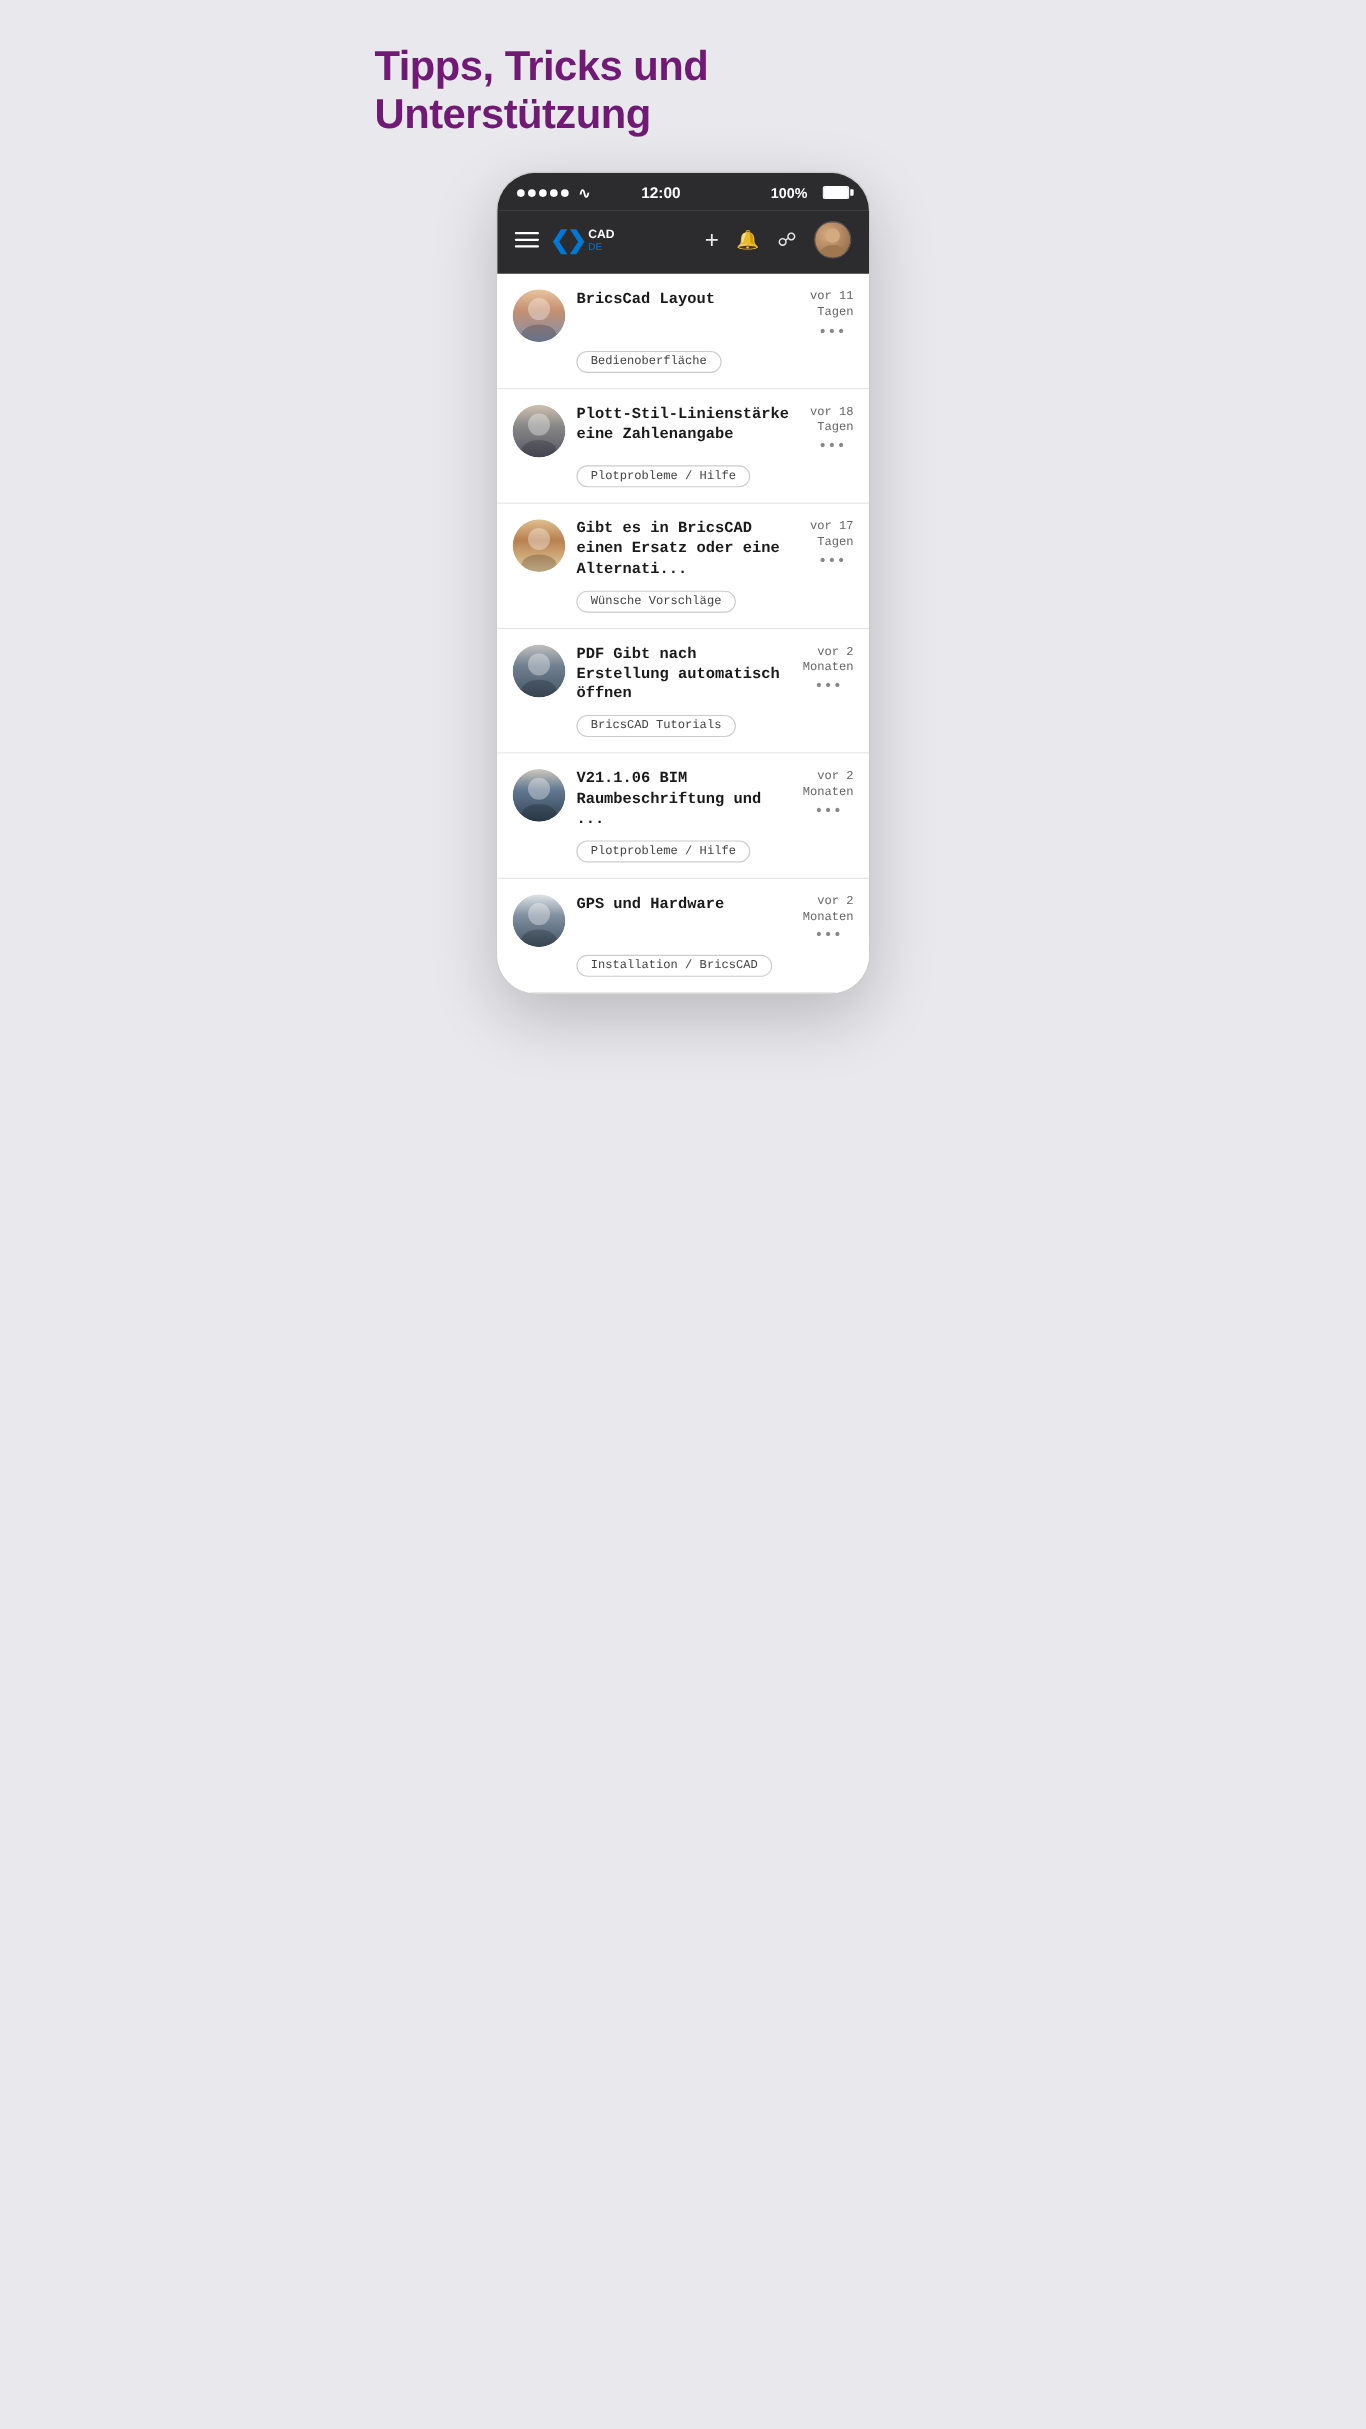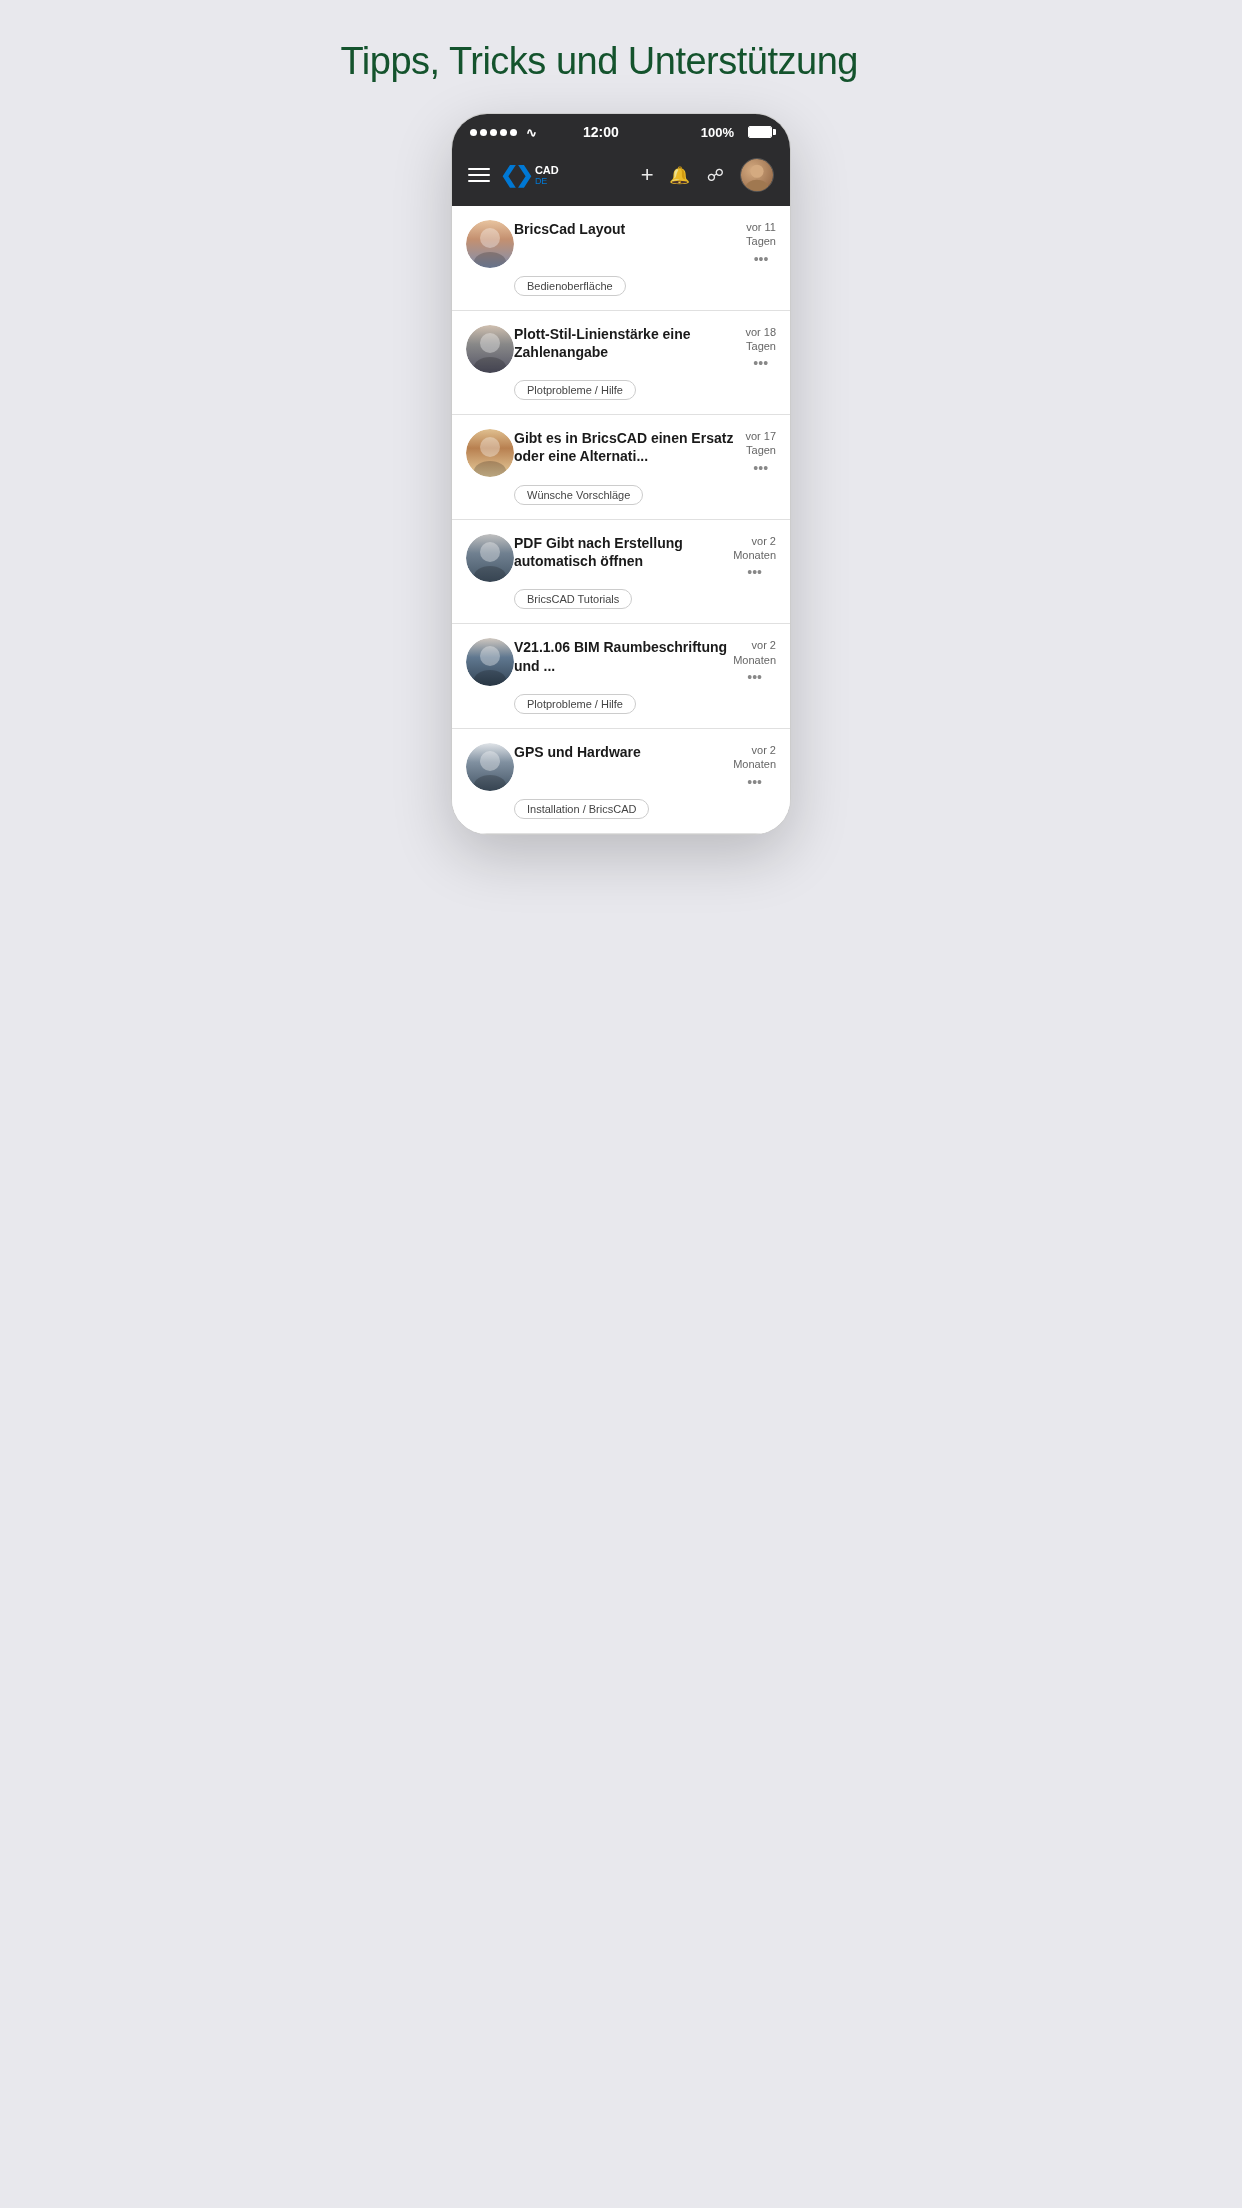--- a/index.html
+++ b/index.html
@@ -19,22 +19,22 @@
       min-height: 1104px;
       background: #e8e8ed;
       display: flex;
       flex-direction: column;
       align-items: center;
       padding: 40px 0 40px 0;
     }
 
     .page-title {
       font-size: 38px;
-      font-weight: 400;
-      color: #14532d;
+      font-weight: 700;
+      color: #701a75;
       text-align: left;
       width: 100%;
       padding: 0 30px 30px 30px;
       letter-spacing: -0.5px;
     }
 
     .phone-frame {
       width: 340px;
       background: #fff;
       border-radius: 36px;
@@ -197,21 +197,22 @@
     
     .feed {
       background: #f5f5f7;
     }
 
     .feed-item {
       background: #fff;
       border-bottom: 1px solid #e0e0e0;
       padding: 14px 14px 14px 14px;
       display: flex;
-      gap: 0;
+      gap: 10px;
+      font-family: Liberation Mono, monospace;
     }
 
     .feed-avatar {
       width: 48px;
       height: 48px;
       border-radius: 50%;
       flex-shrink: 0;
       overflow: hidden;
     }
 

